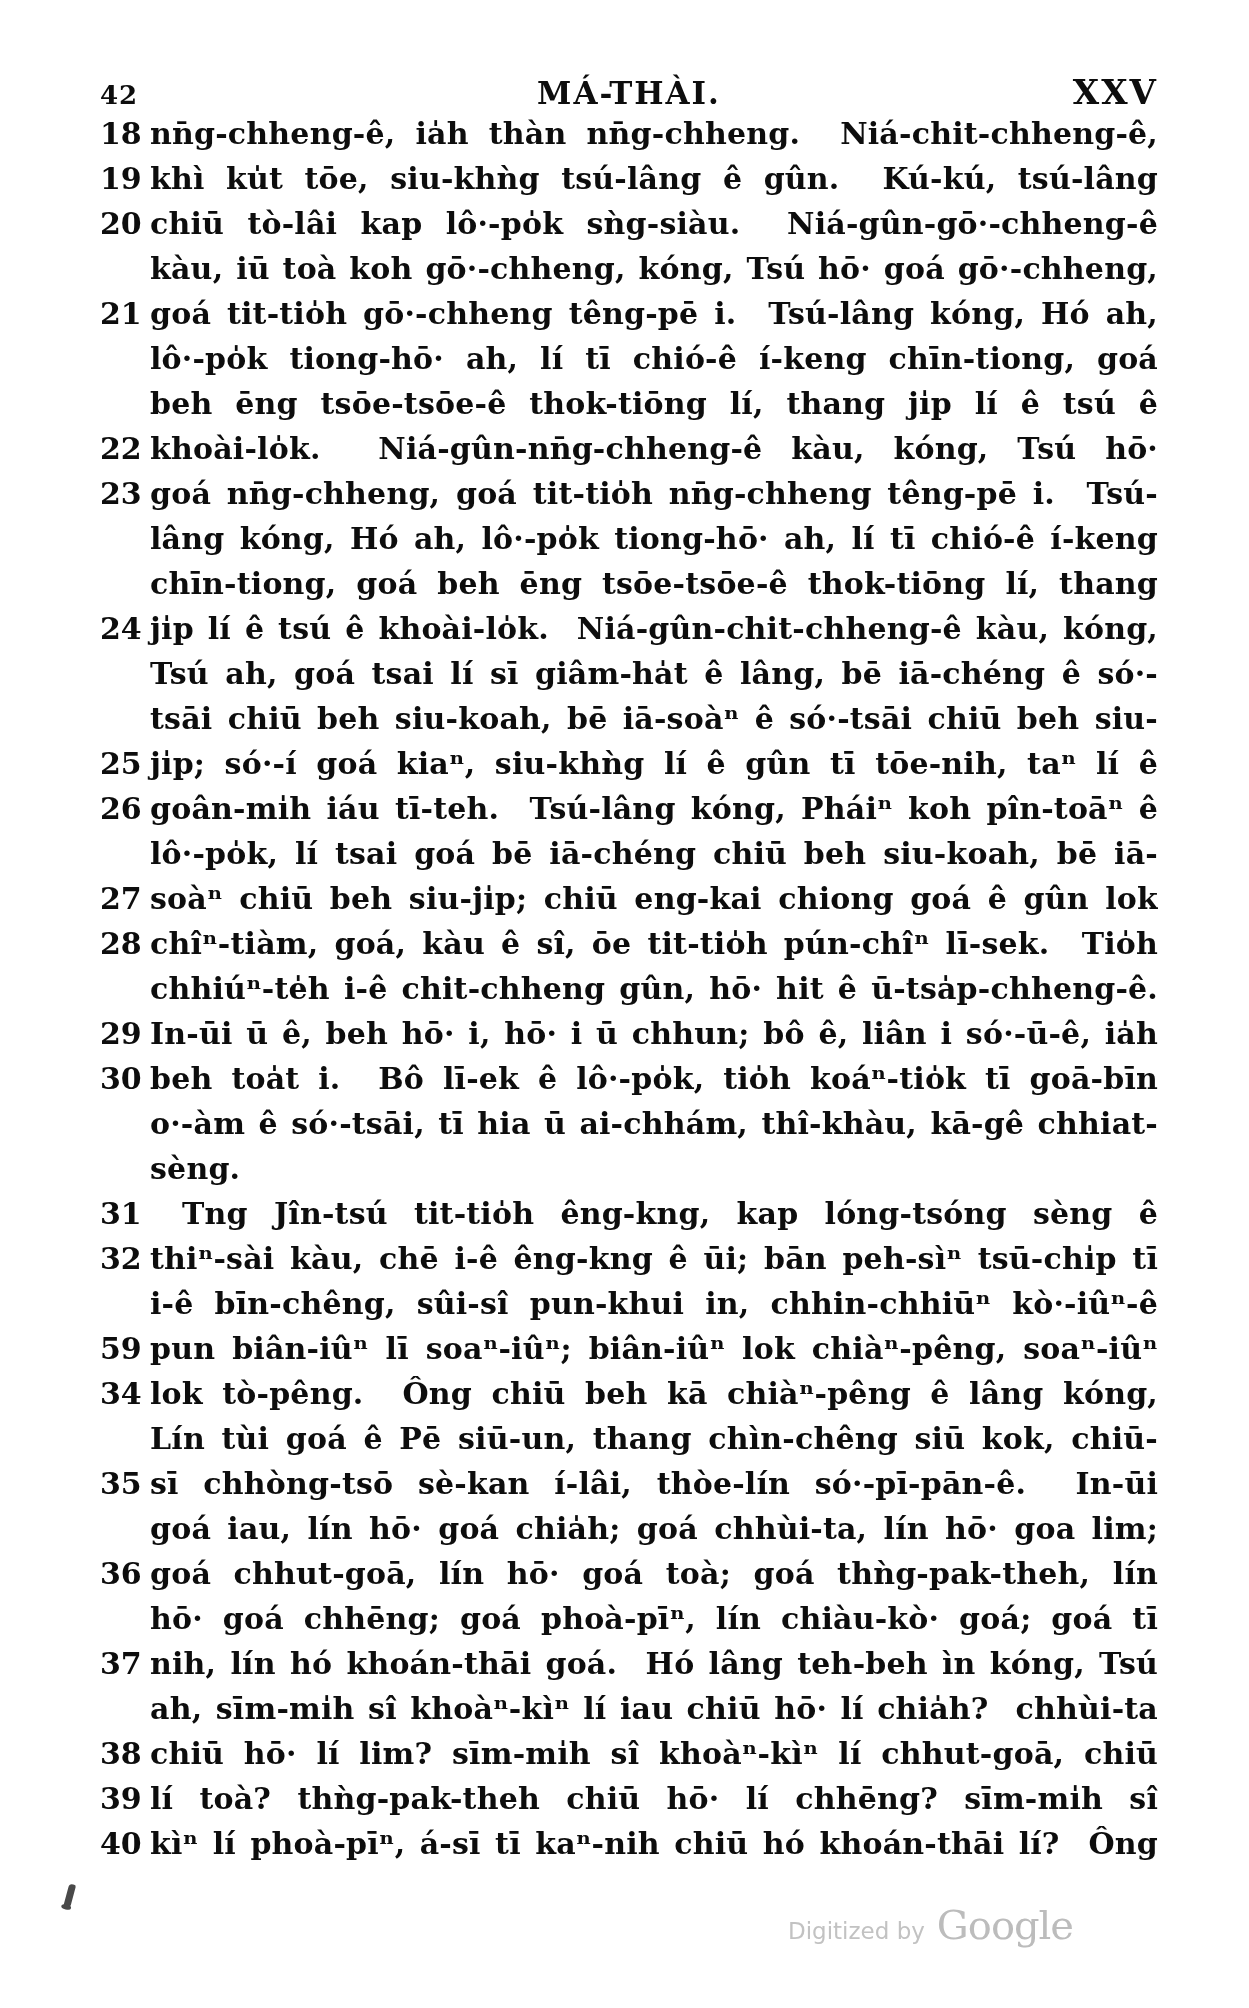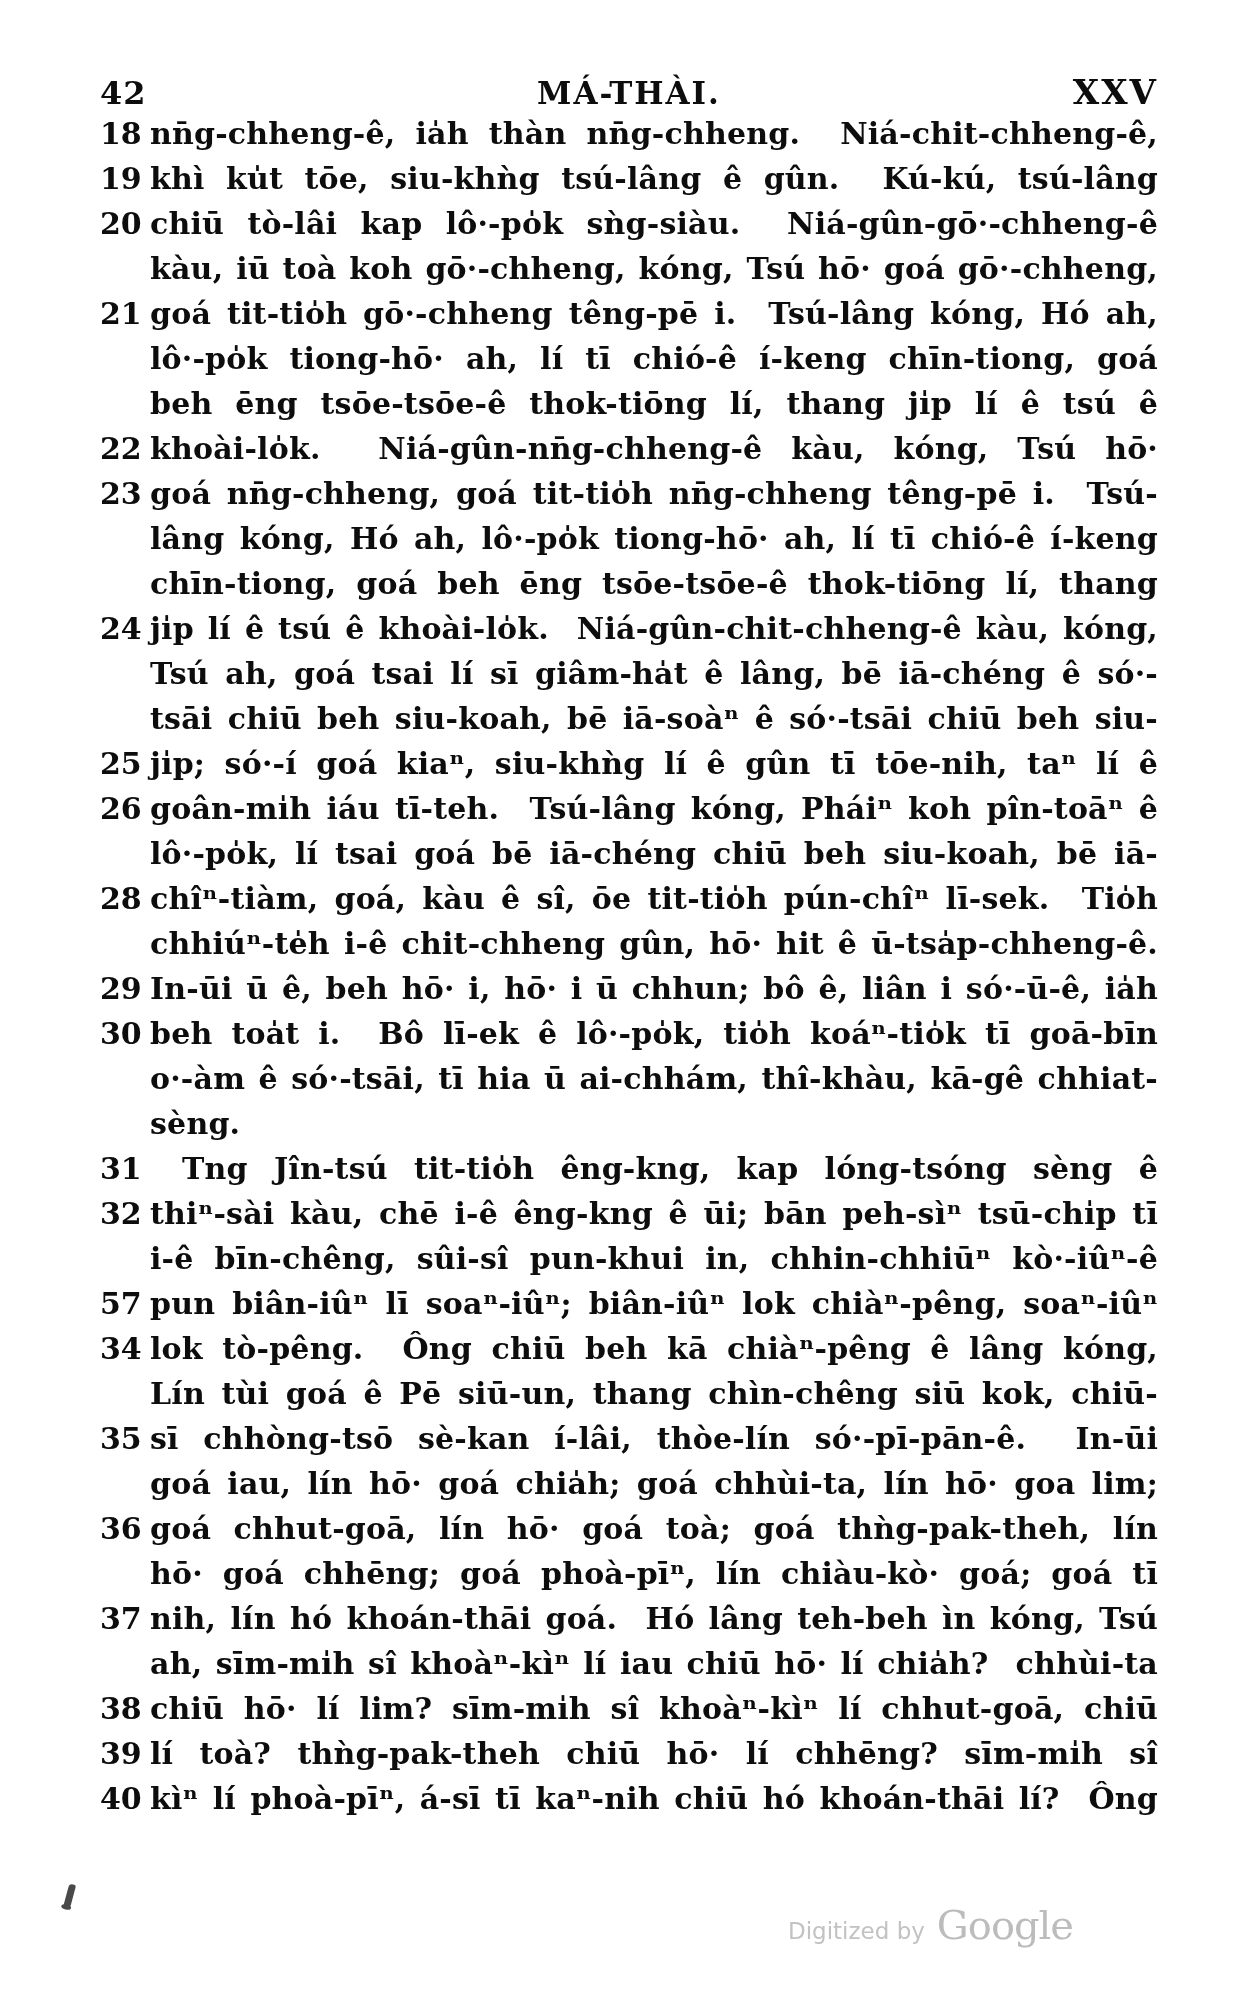--- a/index.html
+++ b/index.html
@@ -15,21 +15,21 @@
   
   .header {
     position: absolute;
     top: 72px; left: 100px;
     width: 1058px; height: 36px;
     display: flex;
     align-items: baseline;
   }
   .page-number {
     width: 150px;
-    font-size: 32px; font-weight: bold;
+    font-size: 26px; font-weight: bold;
     letter-spacing: 1px;
   }
   .running-title {
     flex: 1;
     text-align: center;
     font-size: 31px; font-weight: bold;
     letter-spacing: 2px;
   }
   .chapter-roman {
     width: 150px;
@@ -182,20 +182,24 @@
       </div>
       <div class="line">
         <span class="num">26</span>
         <span class="txt">goân-mi̍h iáu tī-teh.  Tsú-lâng kóng, Pháiⁿ koh pîn-toāⁿ ê</span>
       </div>
       <div class="line">
         <span class="num"></span>
         <span class="txt">lô·-po̍k, lí tsai goá bē iā-chéng chiū beh siu-koah, bē iā-</span>
       </div>
       <div class="line">
+        <span class="num">27</span>
+        <span class="txt">soàⁿ chiū beh siu-ji̍p; chiū eng-kai chiong goá ê gûn lok</span>
+      </div>
+      <div class="line">
         <span class="num">28</span>
         <span class="txt">chîⁿ-tiàm, goá, kàu ê sî, ōe tit-tio̍h pún-chîⁿ lī-sek.  Tio̍h</span>
       </div>
       <div class="line">
         <span class="num"></span>
         <span class="txt">chhiúⁿ-te̍h i-ê chit-chheng gûn, hō· hit ê ū-tsa̍p-chheng-ê.</span>
       </div>
       <div class="line">
         <span class="num">29</span>
         <span class="txt">In-ūi ū ê, beh hō· i, hō· i ū chhun; bô ê, liân i só·-ū-ê, ia̍h</span>
@@ -218,21 +222,21 @@
       </div>
       <div class="line">
         <span class="num">32</span>
         <span class="txt">thiⁿ-sài kàu, chē i-ê êng-kng ê ūi; bān peh-sìⁿ tsū-chi̍p tī</span>
       </div>
       <div class="line">
         <span class="num"></span>
         <span class="txt">i-ê bīn-chêng, sûi-sî pun-khui in, chhin-chhiūⁿ kò·-iûⁿ-ê</span>
       </div>
       <div class="line">
-        <span class="num">57</span>
+        <span class="num">59</span>
         <span class="txt">pun biân-iûⁿ lī soaⁿ-iûⁿ; biân-iûⁿ lok chiàⁿ-pêng, soaⁿ-iûⁿ</span>
       </div>
       <div class="line">
         <span class="num">34</span>
         <span class="txt">lok tò-pêng.  Ông chiū beh kā chiàⁿ-pêng ê lâng kóng,</span>
       </div>
       <div class="line">
         <span class="num"></span>
         <span class="txt">Lín tùi goá ê Pē siū-un, thang chìn-chêng siū kok, chiū-</span>
       </div>

